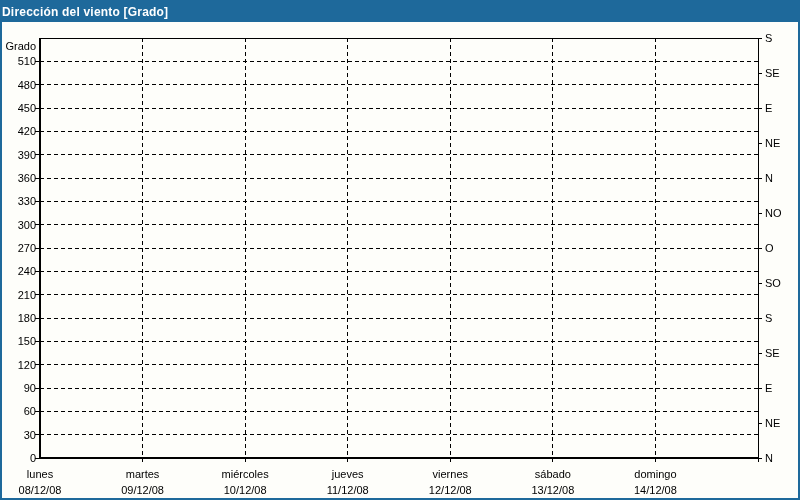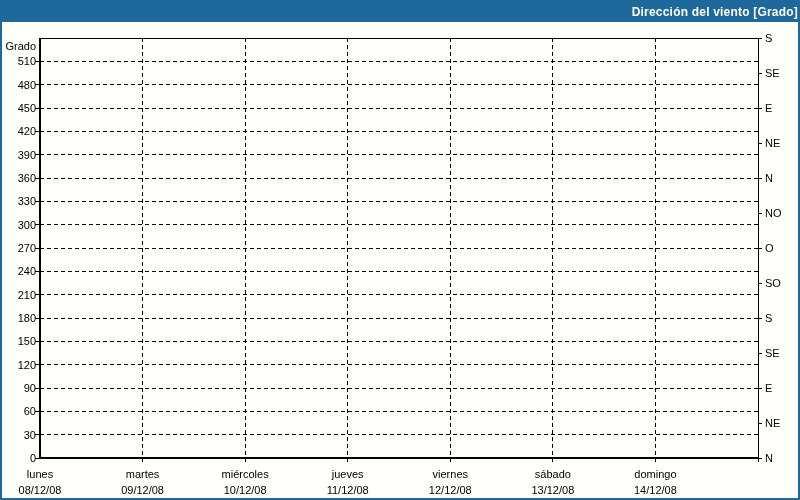--- a/index.html
+++ b/index.html
@@ -10,21 +10,21 @@
     border:2px solid #1E699B;
     background:#FEFEFA;
     overflow:hidden;
   }
   #titlebar{
     height:20px;
     background:#1E699B;
     color:#FFFFFF;
     font-size:12px;
     font-weight:bold;
-    text-align:right;
+    text-align:left;
     line-height:20px;
     letter-spacing:0.2px;
   }
   #chart-svg{display:block;background:#FEFEFA;}
   text{fill:#000000;}
 </style>
 </head>
 <body>
 
 <div id="window">

